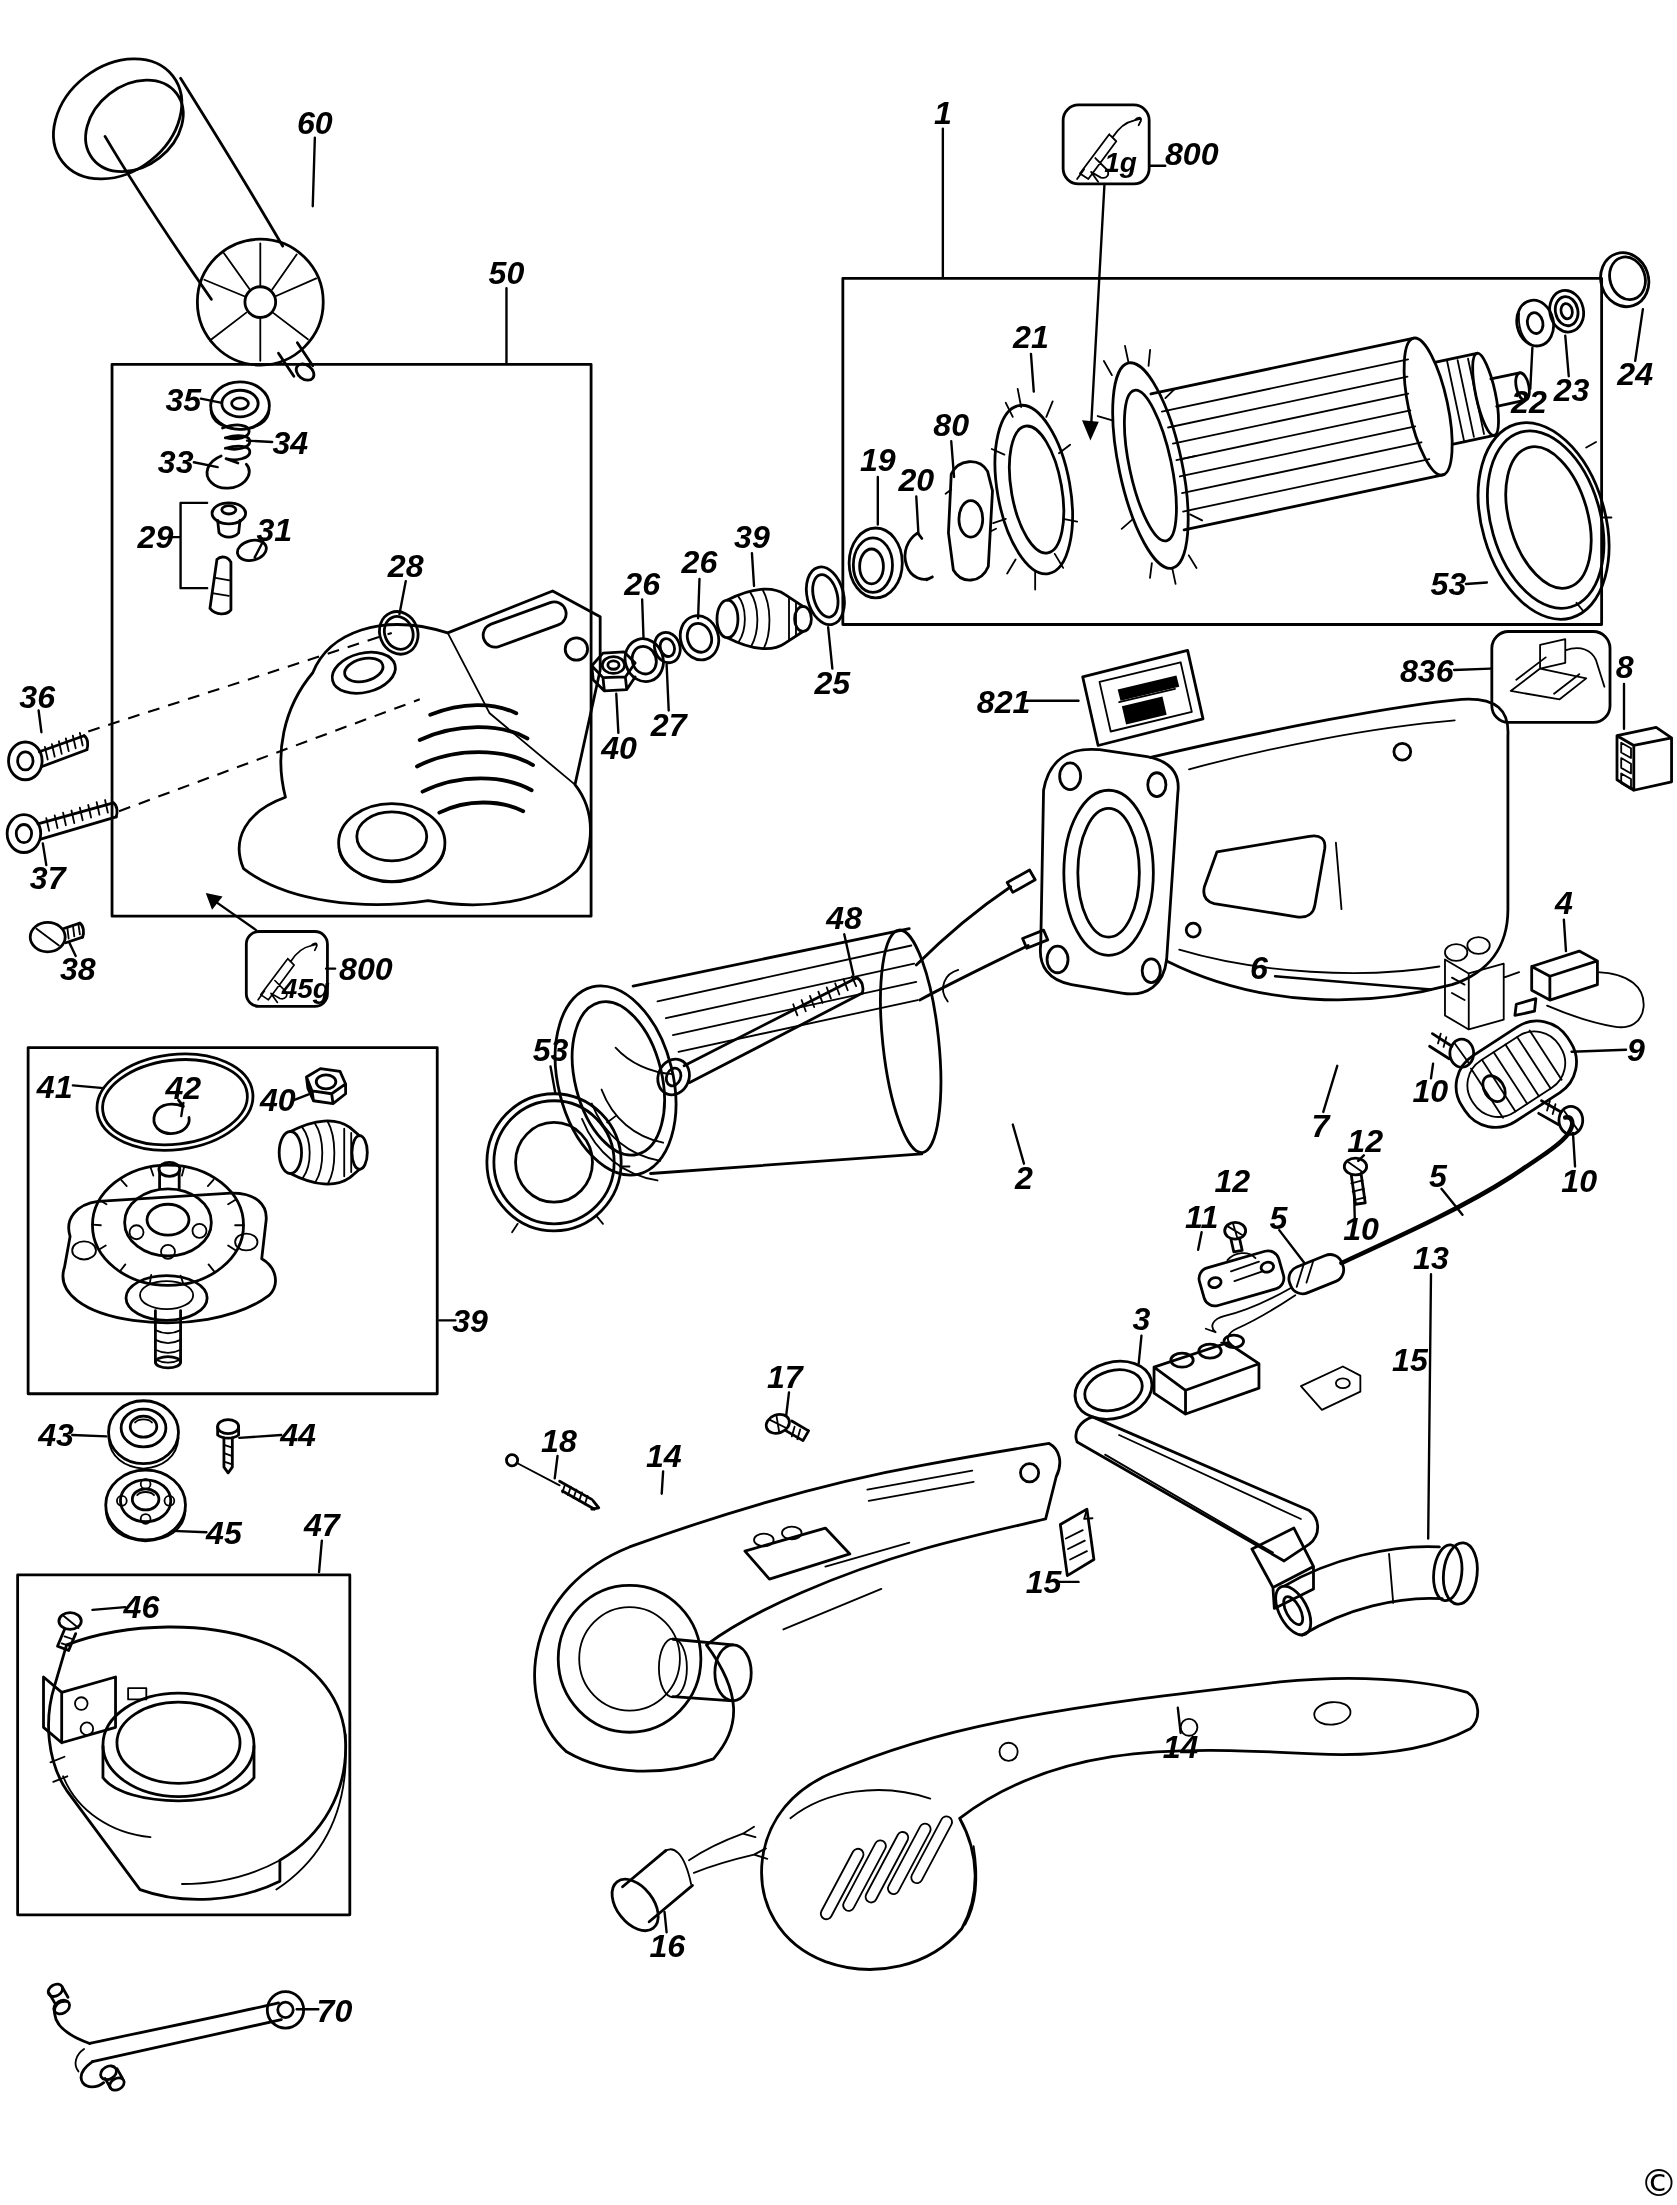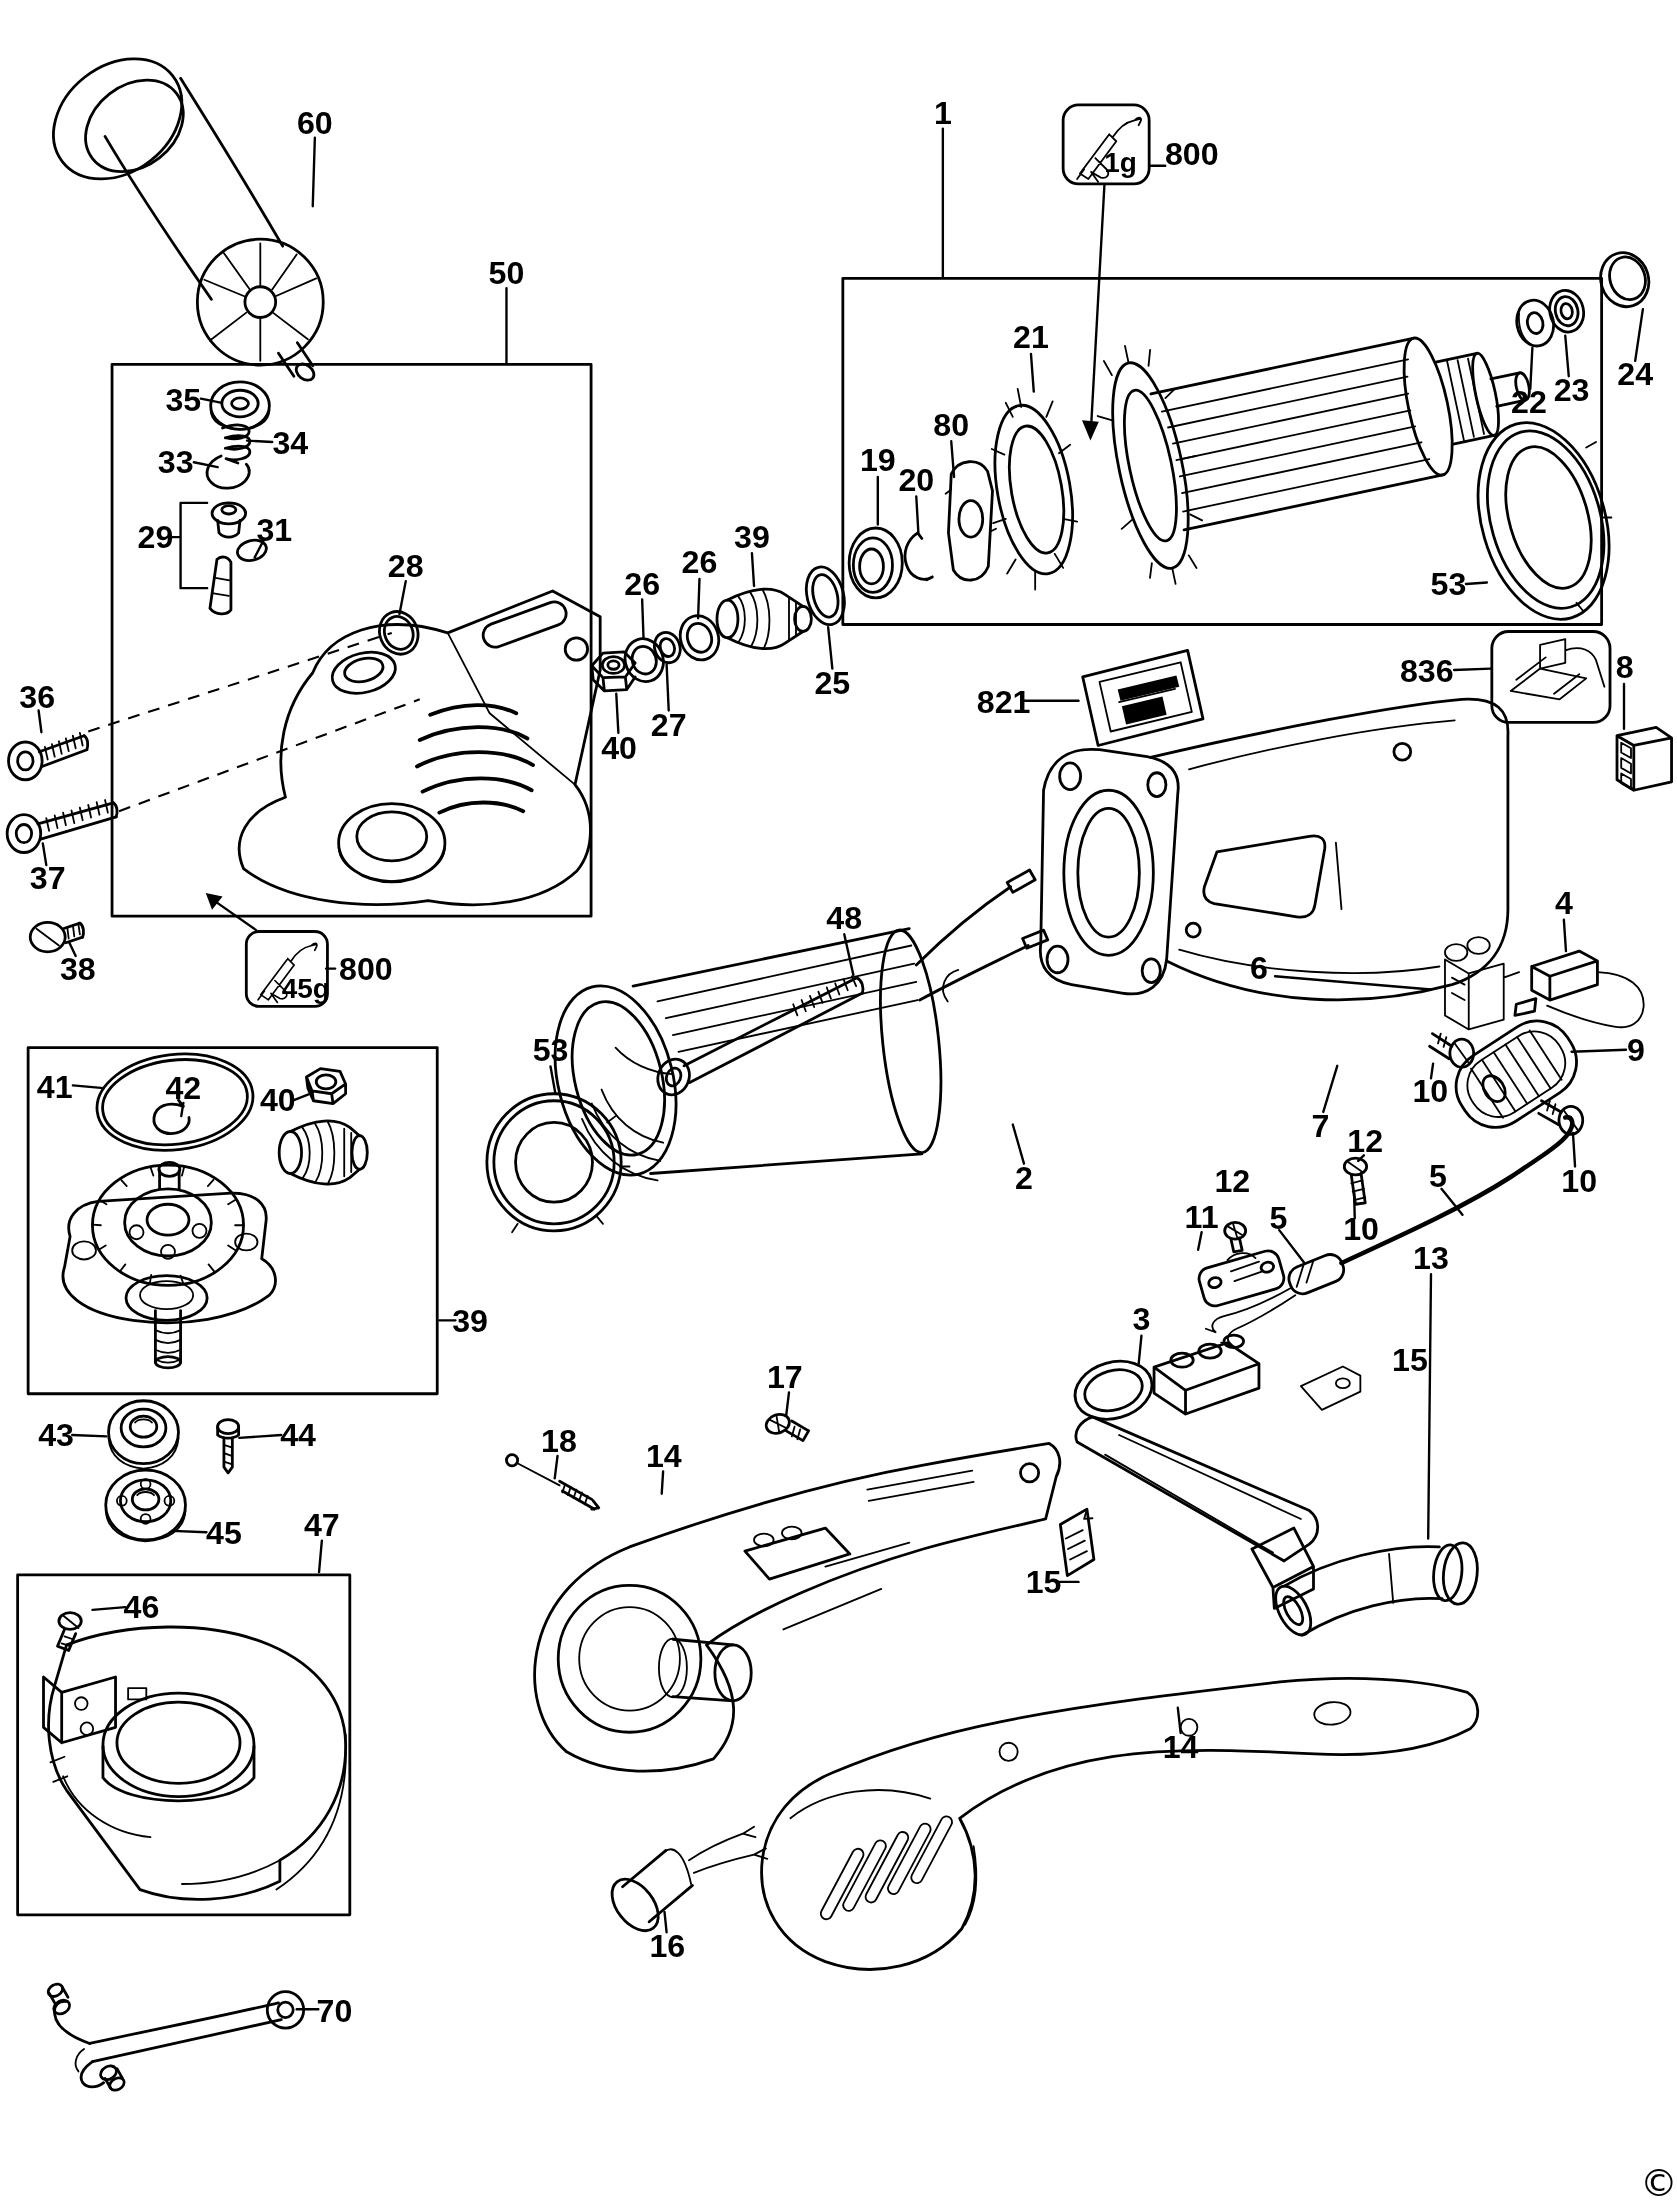--- a/index.html
+++ b/index.html
@@ -1,16 +1,16 @@
 <!DOCTYPE html>
 <html style="font-size:11.2px"><head>
 <meta charset="utf-8">
 <style>
   html,body{margin:0;padding:0;background:#ffffff;}
-  .stage{width:1394px;height:2205px;position:relative;background:#fff;}
+  .stage{width:1394px;height:2205px;position:relative;background:#fff;font-style:italic;}
   svg{display:block;}
   .ink{stroke:#000;fill:none;stroke-width:4;stroke-linecap:round;stroke-linejoin:round;}
   .ink2{stroke-width:5.5;}
   .thin{stroke-width:2.6;}
   .ldr{stroke:#000;fill:none;stroke-width:3.4;stroke-linecap:round;}
   .dash{stroke:#000;fill:none;stroke-width:3;stroke-dasharray:17 13;}
   .fillb{fill:#000;stroke:none;}
   .lbl{font-family:"Liberation Sans",sans-serif;font-weight:700;font-size:46px;fill:#000;}
   .lbl-sm{font-family:"Liberation Sans",sans-serif;font-weight:700;font-size:40px;fill:#000;}
   .lbl-c{font-family:"DejaVu Sans",sans-serif;font-weight:400;font-size:54px;fill:#000;}

